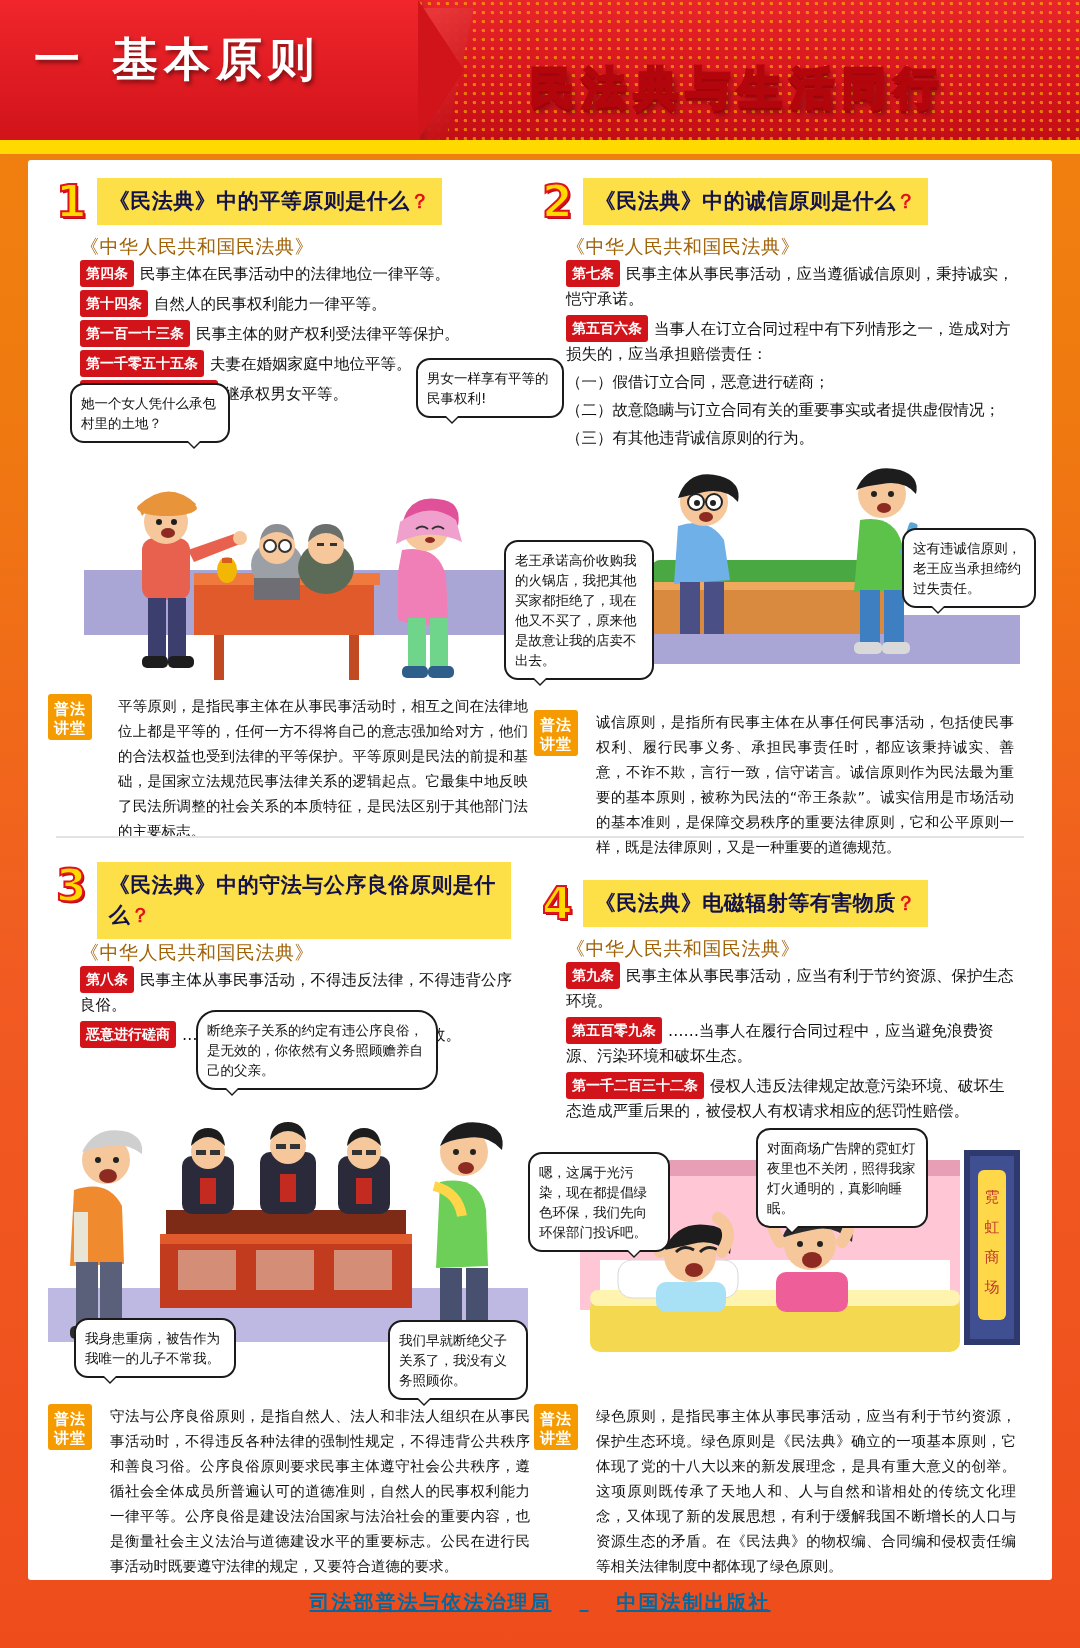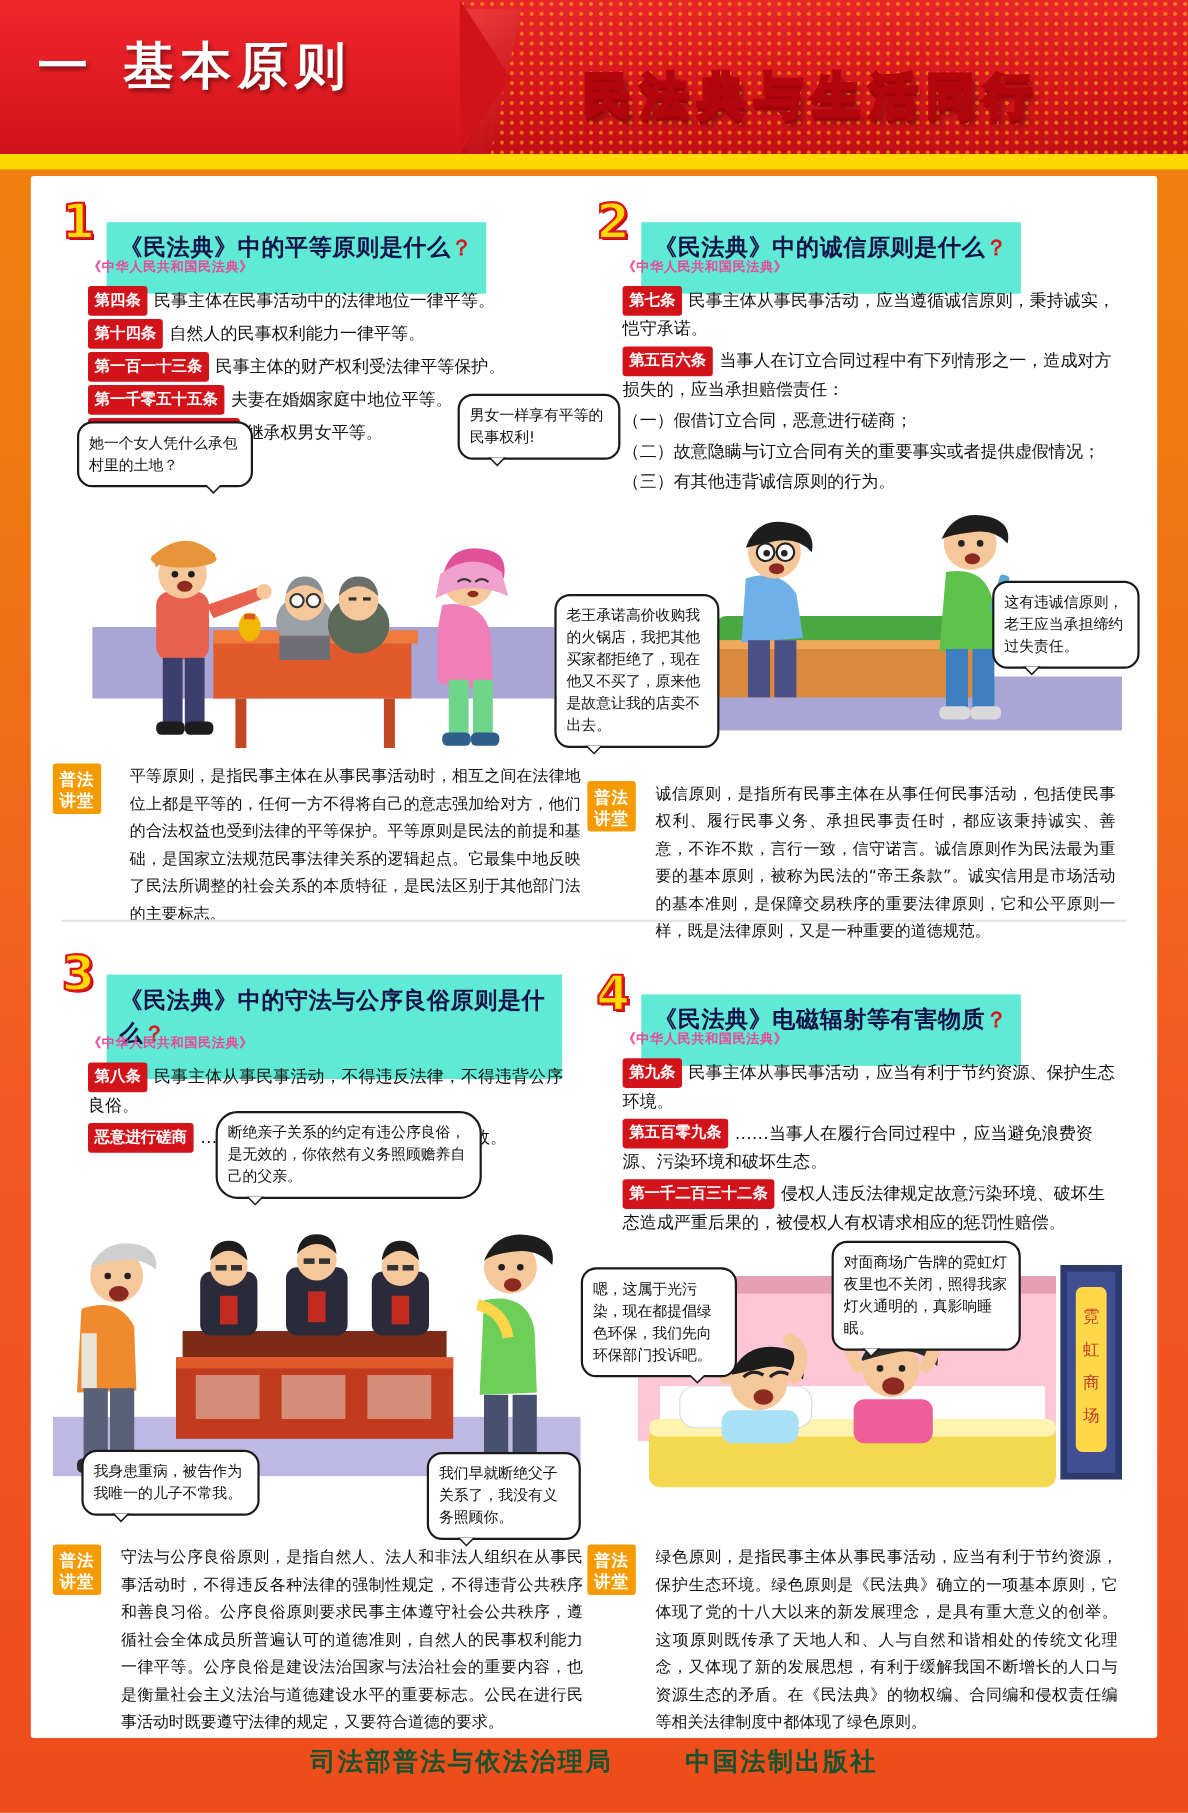--- a/index.html
+++ b/index.html
@@ -55,27 +55,27 @@
   }
 
   
   .qhead{position:absolute;display:flex;align-items:flex-start;}
   .qnum{
     font-size:44px;font-weight:bold;color:#ffd900;
     -webkit-text-stroke:2px #e1121a;text-shadow:2px 2px 0 #c00d15;
     margin-right:10px;line-height:48px;
   }
   .qtitle{
-    background:#5eead4;color:#14124a;font-weight:bold;font-size:21px;
-    padding:8px 12px 27px;line-height:30px;letter-spacing:.5px;margin-top:24px;
+    background:#fde047;color:#14124a;font-weight:bold;font-size:21px;
+    padding:8px 12px 9px;line-height:30px;letter-spacing:.5px;
   }
   .qtitle .qm{color:#e1121a;font-size:20px;}
 
   .lawtitle{
-    position:absolute;color:#ec4899;font-weight:bold;font-size:12px;letter-spacing:.5px;
+    position:absolute;color:#a16207;font-weight:normal;font-size:19px;letter-spacing:.5px;
   }
   .clause{position:absolute;font-size:15.5px;line-height:25px;color:#111;}
   .tag{
     display:inline-block;background:#d2131a;color:#fff;font-size:14px;font-weight:bold;
     padding:1px 6px;border-radius:3px;margin-right:6px;vertical-align:1px;
   }
   .clause p{margin:0 0 3px 0;}
   .hang{padding-left:0;}
 
   
@@ -98,21 +98,21 @@
     font-size:15px;font-weight:bold;line-height:19px;text-align:center;padding-top:6px;
     border-radius:3px;letter-spacing:1px;
   }
   .explain{position:absolute;font-size:14.5px;line-height:25px;color:#111;text-align:justify;}
 
   .divider{position:absolute;left:56px;width:968px;height:2px;background:#e3e3e3;}
 
   
   .footer{
     position:absolute;left:28px;top:1580px;width:1024px;height:44px;
-    color:#14532d;font-size:23px;font-weight:bold;text-align:center;line-height:44px;letter-spacing:2px;
+    color:#0369a1;font-size:20px;font-weight:bold;text-align:center;line-height:44px;letter-spacing:2px;text-decoration:underline;
   }
   .footer span{margin:0 28px;}
 </style>
 </head>
 <body>
 
 <div class="poster">
 
   <div class="topband">
     <div class="ribbon-tail"></div>

